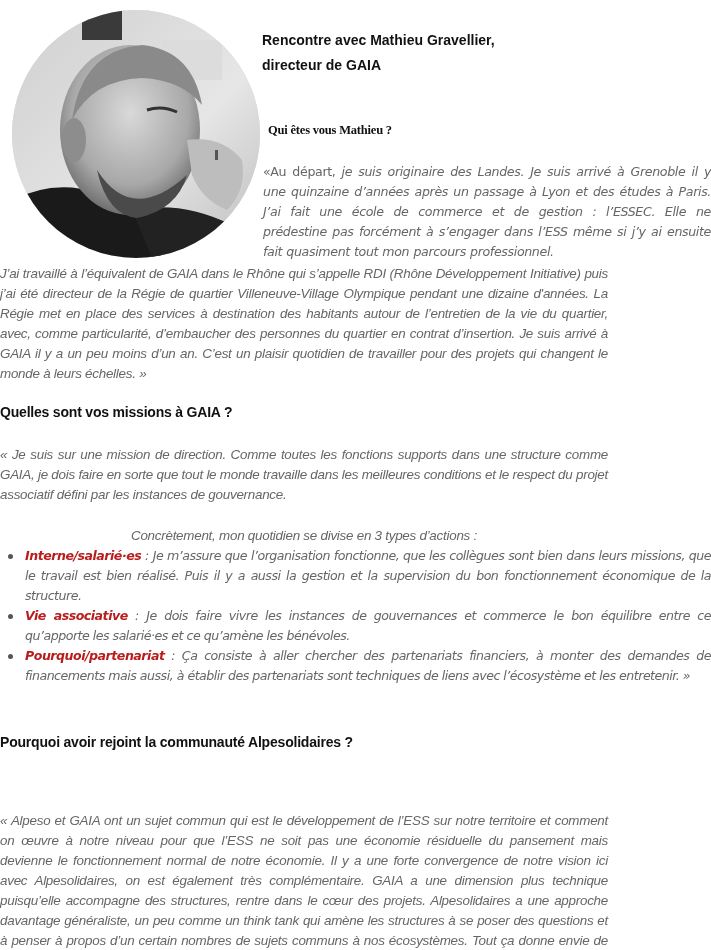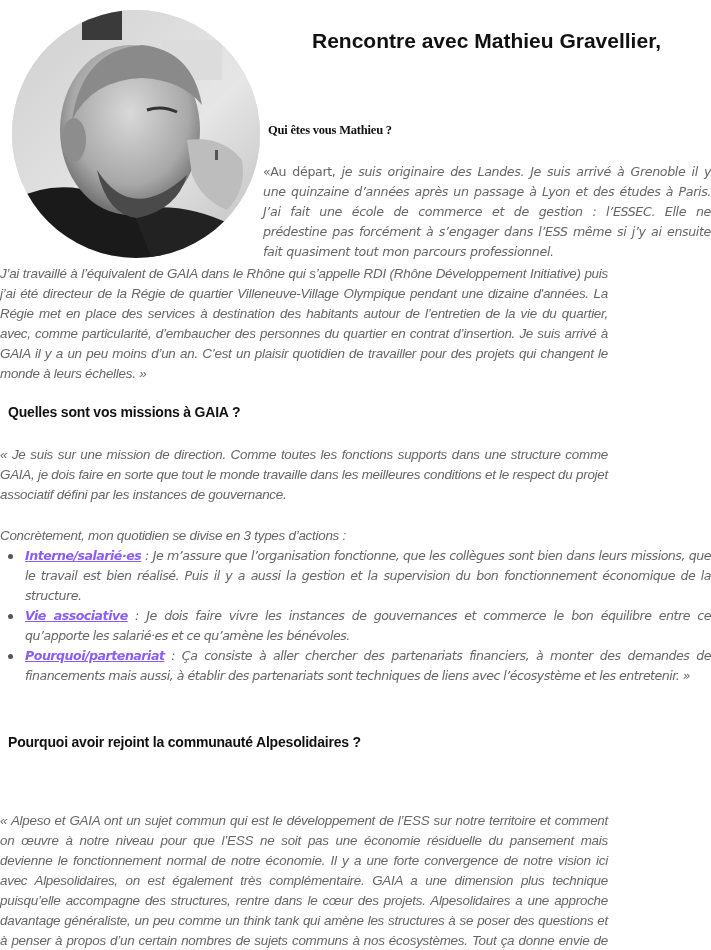--- a/index.html
+++ b/index.html
@@ -24,24 +24,23 @@
       overflow: hidden;
       background: #d8d8d8;
     }
     .portrait svg { width: 100%; height: 100%; display: block; }
 
     .title {
       position: absolute;
       left: 262px;
       top: 28px;
       width: 449px;
-      text-align: center;
       font-family: "Liberation Sans", sans-serif;
       font-weight: bold;
-      font-size: 21px;
+      font-size: 14px;
       line-height: 25px;
       color: #111111;
     }
 
     .q1 {
       position: absolute;
       left: 268px;
       top: 123px;
       font-family: Liberation Serif, serif;
       font-weight: bold;
@@ -75,32 +74,32 @@
       font-size: 13.4px;
       line-height: 20px;
       color: #666666;
       text-align: justify;
       letter-spacing: -0.25px;
     }
     .para-cont { top: 264px; }
 
     .heading {
       position: absolute;
-      left: 8px;
+      left: 0;
       font-family: "Liberation Sans", sans-serif;
       font-weight: bold;
       font-size: 14px;
       color: #111111;
       letter-spacing: -0.2px;
     }
     .h2 { top: 404px; }
     .h3 { top: 726px; margin-top: 8px; }
 
     .p-missions { top: 445px; font-style: italic; }
-    .p-concrete { top: 526px; text-align: left; }
+    .p-concrete { top: 526px; text-align: center; }
 
     .bullets {
       position: absolute;
       left: 0;
       top: 546px;
       width: 711px;
       list-style: none;
     }
     .bullets li {
       position: relative;
@@ -117,22 +116,21 @@
       position: absolute;
       left: 8px;
       top: 8px;
       width: 5px;
       height: 5px;
       border-radius: 50%;
       background: #555555;
     }
     .bullets li b {
       font-weight: bold;
-      color: #8b5cf6;
-      text-decoration: underline;
+      color: #b91c1c;
     }
 
     .p-alpeso { top: 811px; }
   </style>
 </head>
 <body>
 
 <div class="portrait" title="Portrait noir et blanc de Mathieu Gravellier">
   <svg viewBox="0 0 248 248">
     <defs>
@@ -157,20 +155,21 @@
     <ellipse cx="62" cy="130" rx="12" ry="22" fill="#8d8d8d"></ellipse>
     <path d="M85 160 Q120 215 175 165 Q165 200 125 208 Q95 205 85 160 Z" fill="#4a4a4a"></path>
     <path d="M135 100 Q150 95 165 102" stroke="#333" stroke-width="3" fill="none"></path>
     <path d="M175 130 Q210 125 230 150 Q235 180 215 200 Q190 190 180 165 Z" fill="#bdbdbd"></path>
     <rect x="203" y="140" width="3" height="10" fill="#555"></rect>
   </svg>
 </div>
 
 <div class="title">
   <div>Rencontre avec Mathieu Gravellier,</div>
+  <div>directeur de GAIA</div>
 </div>
 
 <div class="q1">Qui êtes vous Mathieu ?</div>
 
 <div class="intro-block"><span class="upright">«Au départ, </span><span>je suis originaire des Landes. Je suis arrivé à Grenoble il y une quinzaine d’années après un passage à Lyon et des études à Paris. J’ai fait une école de commerce et de gestion : l’ESSEC. Elle ne prédestine pas forcément à s’engager dans l’ESS même si j’y ai ensuite fait quasiment tout mon parcours professionnel.</span></div>
 
 <div class="para para-cont">J’ai travaillé à l’équivalent de GAIA dans le Rhône qui s’appelle RDI (Rhône Développement Initiative) puis j’ai été directeur de la Régie de quartier Villeneuve-Village Olympique pendant une dizaine d'années. La Régie met en place des services à destination des habitants autour de l’entretien de la vie du quartier, avec, comme particularité, d’embaucher des personnes du quartier en contrat d’insertion. Je suis arrivé à GAIA il y a un peu moins d’un an. C’est un plaisir quotidien de travailler pour des projets qui changent le monde à leurs échelles. »</div>
 
 <div class="heading h2">Quelles sont vos missions à GAIA ?</div>
 

